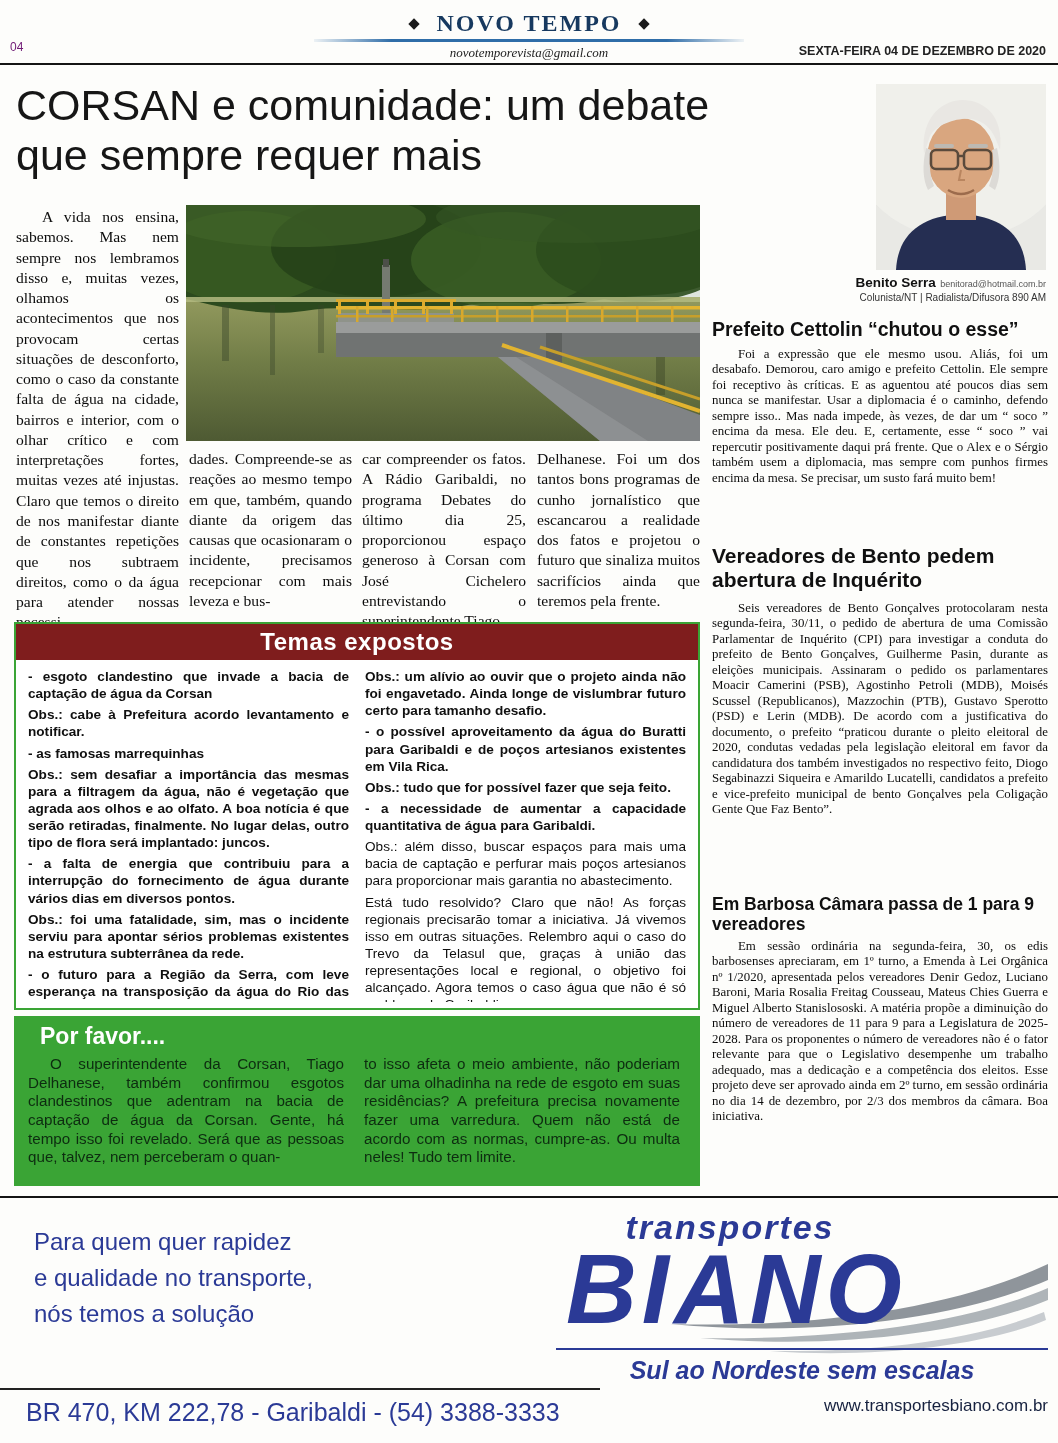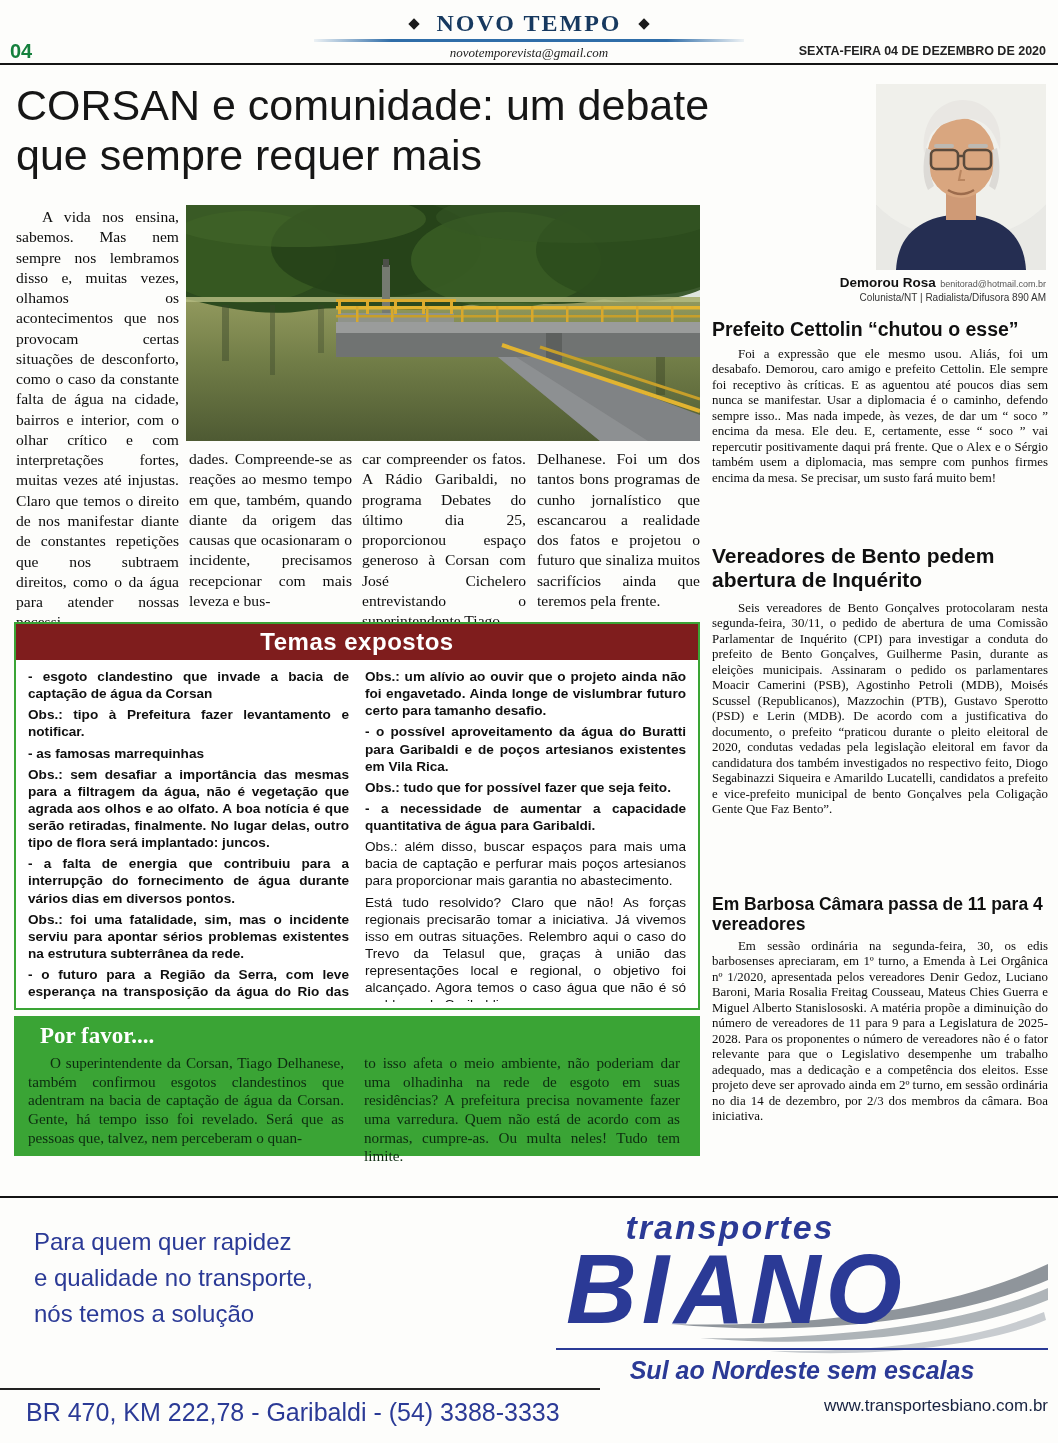--- a/index.html
+++ b/index.html
@@ -11,21 +11,21 @@
   }
 
   
   .mast-center { position:absolute; top:10px; left:50%; transform:translateX(-50%); width:560px; text-align:center; }
   .mast-title-row { display:flex; align-items:center; justify-content:center; gap:18px; }
   .diamond { width:8px; height:8px; background:#1a1a1a; transform:rotate(45deg); }
   .mast-title { font-family:"Liberation Serif", serif; font-weight:700; font-size:24px; letter-spacing:2px; color:#17395f; }
   .mast-blue-rule { height:3px; margin:2px auto 3px; width:430px;
     background:linear-gradient(90deg, rgba(47,109,168,0.08), #2f6da8 18%, #2f6da8 82%, rgba(47,109,168,0.08)); }
   .mast-email { font-size:13px; font-style:italic; color:#222; }
-  .page-num { position:absolute; top:40px; left:10px; font-family:"Liberation Sans", sans-serif; font-weight:700; font-size:20px; color:#15803d; }
+  .page-num { position:absolute; top:40px; left:10px; font-family:"Liberation Sans", sans-serif; font-weight:400; font-size:12px; color:#701a75; }
   .page-date { position:absolute; top:44px; right:12px; font-family:"Liberation Sans", sans-serif; font-weight:700; font-size:12.5px; color:#222; }
   .mast-bottom-rule { position:absolute; top:63px; left:0; width:100%; height:2px; background:#141414; }
 
   
   .headline { position:absolute; top:80px; left:16px; width:700px;
     font-family:"Liberation Sans", sans-serif; font-weight:400; font-size:43px; line-height:1.17;
     color:#161616; white-space:pre-line; }
   .photo-credit { position:absolute; top:191px; left:520px; width:178px; text-align:right;
     font-style:italic; font-size:12.5px; color:#111;margin-top:44px; }
   .lake-photo { position:absolute; top:205px; left:186px; width:514px; height:236px; }
@@ -42,22 +42,22 @@
     border:2px solid #3aa435; background:#fff; }
   .temas-header { height:36px; background:#7f1d1d; color:#fff; font-family:"Liberation Sans", sans-serif;
     font-weight:700; font-size:24px; text-align:center; line-height:36px; letter-spacing:0.5px; }
   .temas-body { display:flex; gap:16px; padding:8px 12px 0 12px; }
   .temas-col { width:321px; height:334px; overflow:hidden; font-family:"Liberation Sans", sans-serif;
     font-size:13.6px; line-height:1.26; text-align:justify; color:#101010; }
   .temas-col p { margin:0 0 4px 0; }
   .temas-col p.b { font-weight:700; }
 
   
-  .pf-box { position:absolute; top:1016px; left:14px; width:686px; height:140px; background:#3aa435;
-    font-family:Liberation Serif, serif; }
+  .pf-box { position:absolute; top:1016px; left:14px; width:686px; height:170px; background:#3aa435;
+    font-family:Liberation Sans, sans-serif; }
   .pf-title { padding:7px 0 3px 26px; color:#ffffff; font-weight:700; font-size:23px; }
   .pf-cols { display:flex; gap:20px; padding:2px 14px 0 14px; }
   .pf-col { width:316px; height:128px; overflow:hidden; font-size:15.2px; line-height:1.23;
     text-align:justify; color:#0d2c10; }
   .pf-col1 { text-indent:22px; }
 
   
   .portrait { position:absolute; top:84px; left:876px; width:170px; height:186px; }
   .portrait svg { display:block; width:100%; height:100%; }
   .portrait-caption { position:absolute; top:273px; left:712px; width:334px; text-align:right;
@@ -177,21 +177,21 @@
   <div class="art-col art-col1">A vida nos ensina, sabemos. Mas nem sempre nos lembramos disso e, muitas vezes, olhamos os acontecimentos que nos provocam certas situações de desconforto, como o caso da constante falta de água na cidade, bairros e interior, com o olhar crítico e com interpretações fortes, muitas vezes até injustas. Claro que temos o direito de nos manifestar diante de constantes repetições que nos subtraem direitos, como o da água para atender nossas necessi-</div>
   <div class="art-col art-col2">dades. Compreende-se as reações ao mesmo tempo em que, também, quando diante da origem das causas que ocasionaram o incidente, precisamos recepcionar com mais leveza e bus-</div>
   <div class="art-col art-col3">car compreender os fatos. A Rádio Garibaldi, no programa Debates do último dia 25, proporcionou espaço generoso à Corsan com José Cichelero entrevistando o superintendente Tiago</div>
   <div class="art-col art-col4">Delhanese. Foi um dos tantos bons programas de cunho jornalístico que escancarou a realidade dos fatos e projetou o futuro que sinaliza muitos sacrifícios ainda que teremos pela frente.</div>
 
   <div class="temas-box">
     <div class="temas-header">Temas expostos</div>
     <div class="temas-body">
       <div class="temas-col">
         <p class="b">- esgoto clandestino que invade a bacia de captação de água da Corsan</p>
-        <p class="b">Obs.: tipo à Prefeitura fazer levantamento e notificar.</p>
+        <p class="b">Obs.: cabe à Prefeitura acordo levantamento e notificar.</p>
         <p class="b">- as famosas marrequinhas</p>
         <p class="b">Obs.: sem desafiar a importância das mesmas para a filtragem da água, não é vegetação que agrada aos olhos e ao olfato. A boa notícia é que serão retiradas, finalmente. No lugar delas, outro tipo de flora será implantado: juncos.</p>
         <p class="b">- a falta de energia que contribuiu para a interrupção do fornecimento de água durante vários dias em diversos pontos.</p>
         <p class="b">Obs.: foi uma fatalidade, sim, mas o incidente serviu para apontar sérios problemas existentes na estrutura subterrânea da rede.</p>
         <p class="b">- o futuro para a Região da Serra, com leve esperança na transposição da água do Rio das Antas.</p>
       </div>
       <div class="temas-col">
         <p class="b">Obs.: um alívio ao ouvir que o projeto ainda não foi engavetado. Ainda longe de vislumbrar futuro certo para tamanho desafio.</p>
         <p class="b">- o possível aproveitamento da água do Buratti para Garibaldi e de poços artesianos existentes em Vila Rica.</p>
         <p class="b">Obs.: tudo que for possível fazer que seja feito.</p>
@@ -224,33 +224,33 @@
       <rect x="92" y="60" width="20" height="4" rx="2" fill="#bdb9b2"></rect>
       <rect x="55" y="66" width="27" height="19" rx="5" fill="none" stroke="#5a4a3c" stroke-width="2.5"></rect>
       <rect x="88" y="66" width="27" height="19" rx="5" fill="none" stroke="#5a4a3c" stroke-width="2.5"></rect>
       <line x1="82" y1="72" x2="88" y2="72" stroke="#5a4a3c" stroke-width="2.5"></line>
       <path d="M85,86 L83,96 L89,96" stroke="#b9855f" fill="none" stroke-width="2"></path>
       <path d="M72,106 Q85,114 98,106" stroke="#9c6b4c" stroke-width="2.5" fill="none"></path>
     </svg>
   </div>
   <div class="portrait-caption">
     <div>
-      <span class="cap-name">Demorou Rosa</span>
+      <span class="cap-name">Benito Serra</span>
       <span class="cap-email">benitorad@hotmail.com.br</span>
     </div>
     <div class="cap-role">Colunista/NT | Radialista/Difusora  890 AM</div>
   </div>
 
   <h2 class="sb-head sb-head1">Prefeito Cettolin “chutou o esse”</h2>
   <div class="sb-body sb-body1">Foi a expressão que ele mesmo usou. Aliás, foi um desabafo. Demorou, caro amigo e prefeito Cettolin. Ele sempre foi receptivo às críticas. E as aguentou até poucos dias sem nunca se manifestar. Usar a diplomacia é o caminho, defendo sempre isso.. Mas nada impede, às vezes, de dar um “ soco ” encima da mesa. Ele deu. E, certamente, esse “ soco ” vai repercutir positivamente daqui prá frente. Que o Alex e o Sérgio também usem a diplomacia, mas sempre com punhos firmes encima da mesa. Se precisar, um susto fará muito bem!</div>
 
   <h2 class="sb-head sb-head2">Vereadores de Bento pedem abertura de Inquérito</h2>
   <div class="sb-body sb-body2">Seis vereadores de Bento Gonçalves protocolaram nesta segunda-feira, 30/11, o pedido de abertura de uma Comissão Parlamentar de Inquérito (CPI) para investigar a conduta do prefeito de Bento Gonçalves, Guilherme Pasin, durante as eleições municipais. Assinaram o pedido os parlamentares Moacir Camerini (PSB), Agostinho Petroli (MDB), Moisés Scussel (Republicanos), Mazzochin (PTB), Gustavo Sperotto (PSD) e Lerin (MDB). De acordo com a justificativa do documento, o prefeito “praticou durante o pleito eleitoral de 2020, condutas vedadas pela legislação eleitoral em favor da candidatura dos também investigados no respectivo feito, Diogo Segabinazzi Siqueira e Amarildo Lucatelli, candidatos a prefeito e vice-prefeito municipal de bento Gonçalves pela Coligação Gente Que Faz Bento”.</div>
 
-  <h2 class="sb-head sb-head3">Em Barbosa Câmara passa de 11 para 4 vereadores</h2>
+  <h2 class="sb-head sb-head3">Em Barbosa Câmara passa de 1 para 9 vereadores</h2>
   <div class="sb-body sb-body3">Em sessão ordinária na segunda-feira, 30, os edis barbosenses apreciaram, em 1º turno, a Emenda à Lei Orgânica nº 1/2020, apresentada pelos vereadores Denir Gedoz, Luciano Baroni, Maria Rosalia Freitag Cousseau, Mateus Chies Guerra e Miguel Alberto Stanislososki. A matéria propõe a diminuição do número de vereadores de 11 para 9 para a Legislatura de 2025-2028. Para os proponentes o número de vereadores não é o fator relevante para que o Legislativo desempenhe um trabalho adequado, mas a dedicação e a competência dos eleitos. Esse projeto deve ser aprovado ainda em 2º turno, em sessão ordinária no dia 14 de dezembro, por 2/3 dos membros da câmara. Boa iniciativa.</div>
 
   <div class="ad-rule"></div>
   <div class="ad-tagline">Para quem quer rapidez
 e qualidade no transporte,
 nós temos a solução</div>
   <div class="ad-brand-top">transportes</div>
   <div class="ad-swoosh">
     <svg viewBox="0 0 420 96" preserveAspectRatio="none" xmlns="http://www.w3.org/2000/svg">
       <path d="M418,6 C320,52 180,70 40,66 C190,80 330,60 418,22 Z" fill="#8f959b"></path>

